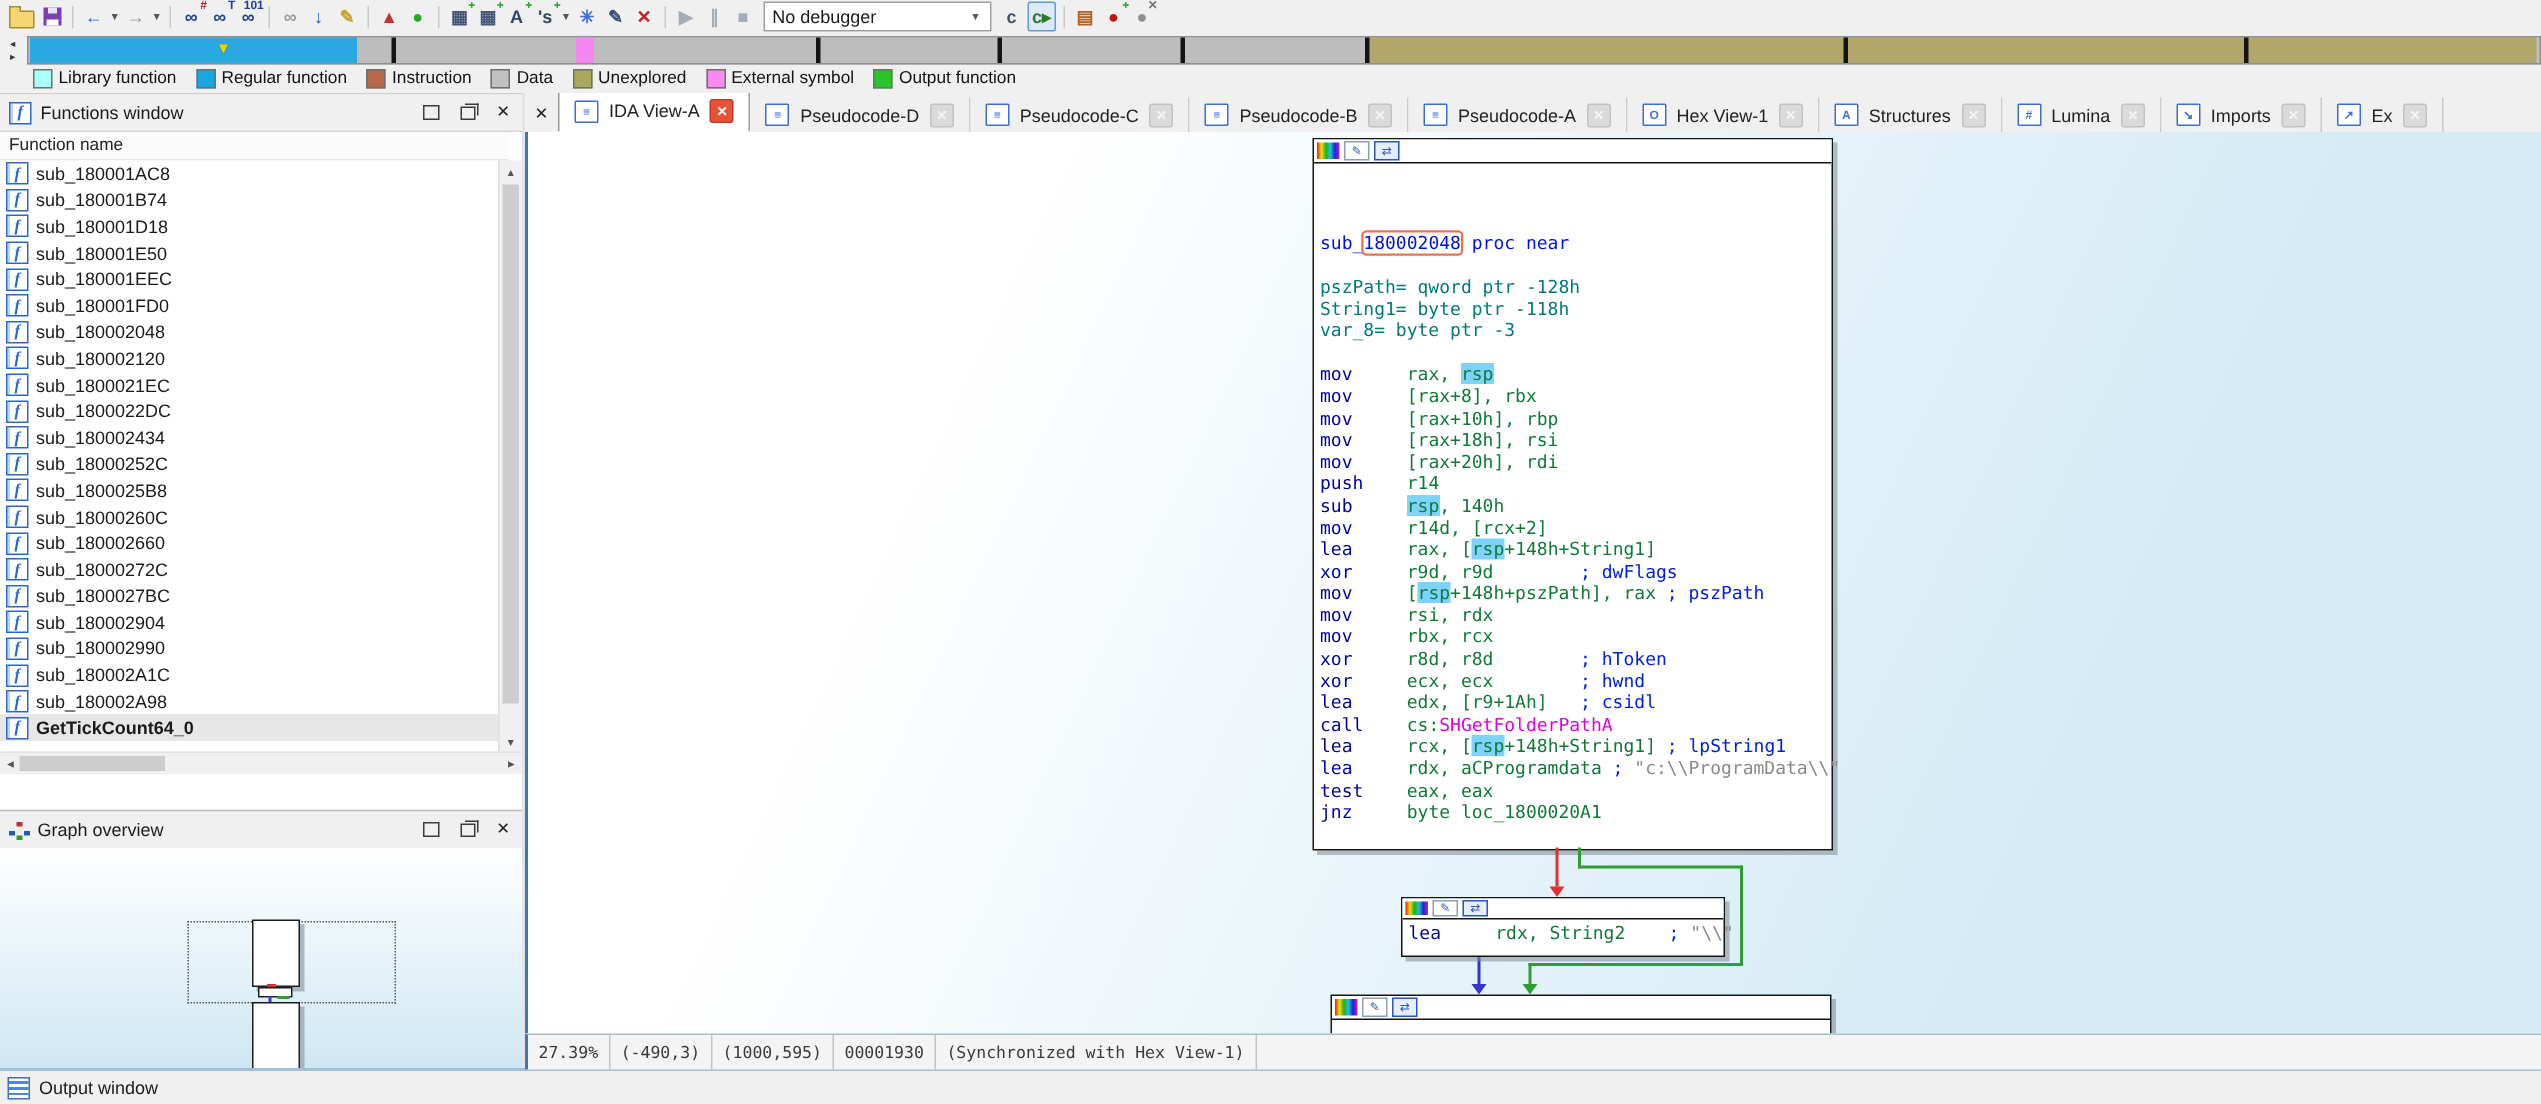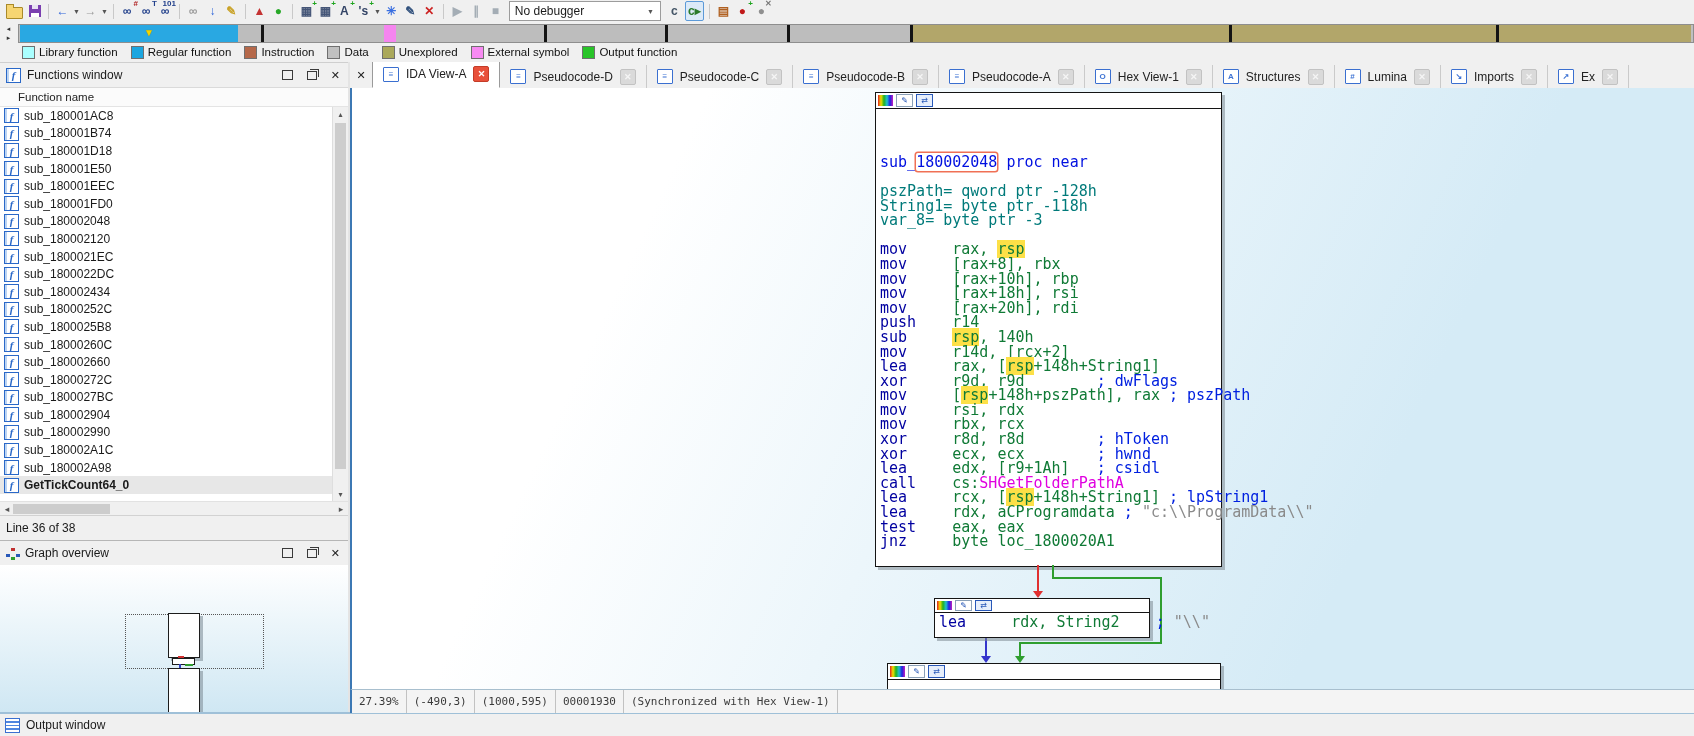--- a/index.html
+++ b/index.html
@@ -36,21 +36,21 @@
   
   .panel-title{height:24px;background:#f0f0f0;display:flex;align-items:center;gap:6px;padding:0 6px;border-bottom:1px solid #dadada;position:relative}
   .pt-btns{position:absolute;right:8px;top:0;height:24px;display:flex;gap:14px;align-items:center}
   .btn-max{width:9px;height:8px;border:1px solid #3a3a3a}
   .btn-float{width:8px;height:7px;border:1px solid #3a3a3a;position:relative;background:#f0f0f0}
   .btn-float::before{content:"";position:absolute;left:2px;top:-3px;width:8px;height:7px;border:1px solid #3a3a3a;border-bottom:none;border-left:none}
   .btn-close{font-size:11px;color:#222;line-height:10px}
 
   
   .fpanel{position:absolute;left:0;top:62px;width:348px;height:476px;background:#fff;border-right:1px solid #b6b6b6;border-top:1px solid #cfcfcf}
-  .fheader{position:absolute;left:0;top:25px;width:333px;height:18px;border-bottom:1px solid #e4e4e4;background:#fbfbfb;font-size:11.5px;color:#222;padding-left:18px;display:flex;align-items:center}
+  .fheader{position:absolute;left:0;top:25px;width:333px;height:18px;border-bottom:1px solid #e4e4e4;background:#fbfbfb;font-size:11.5px;color:#222;padding-left:6px;display:flex;align-items:center}
   .flist{position:absolute;left:0;top:44px;width:333px;height:394px;overflow:hidden;background:#fff}
   .frow{height:17.6px;display:flex;align-items:center;padding-left:4px;gap:5px;font-size:12px;white-space:nowrap}
   .frow.sel{background:#e7e7e7;font-weight:bold}
   .fico{width:13px;height:13px;border:1px solid #2a68c8;background:linear-gradient(90deg,#bcd4f2 2px,#fff 2px);color:#2a68c8;font:italic bold 11px "Liberation Serif",serif;display:flex;align-items:center;justify-content:center;flex:none}
   .vscroll{position:absolute;top:44px;right:0;width:15px;height:394px;background:#f0f0f0;border-left:1px solid #dedede}
   .varrow{position:absolute;left:0;width:15px;height:14px;font-size:8px;color:#555;display:flex;align-items:center;justify-content:center}
   .vthumb{position:absolute;left:2px;width:11px;top:16px;height:346px;background:#cdcdcd}
   .hscroll{position:absolute;left:0;top:438px;width:348px;height:14px;background:#f0f0f0;border-top:1px solid #e2e2e2}
   .harrow{position:absolute;top:0;width:14px;height:14px;font-size:9px;color:#555;display:flex;align-items:center;justify-content:center}
   .hthumb{position:absolute;left:13px;top:2px;width:97px;height:10px;background:#cdcdcd}
@@ -76,24 +76,24 @@
   .tclose{width:14px;height:14px;background:#dadada;border:1px solid #c2c2c2;border-radius:2px;color:#f5f5f5;font-size:9px;font-weight:bold;display:flex;align-items:center;justify-content:center;flex:none}
   .tab.active .tclose{background:#e8503a;border-color:#c43c28;color:#fff}
 
   
   .canvas{position:absolute;left:0;top:26px;width:100%;height:601px;background:linear-gradient(115deg,#ffffff 22%,#ecf6fb 45%,#d5ebf6 75%);border-left:2px solid #3c78b4;overflow:hidden}
   .gnode{position:absolute;background:#fff;border:1.5px solid #141414;box-shadow:3px 3px 0 rgba(125,138,148,.55)}
   .gn-title{height:15px;border-bottom:1px solid #141414;display:flex;align-items:center;gap:3px;padding-left:2px;background:#fff}
   .ni-color{width:15px;height:11px;background:linear-gradient(90deg,#e02020,#f0e000,#20b020,#20c0d0,#2020e0,#c020c0);flex:none}
   .ni-edit{width:15px;height:11px;background:#fff;border:1px solid #8aa0b8;color:#2858b8;font-size:8px;display:flex;align-items:center;justify-content:center;flex:none}
   .ni-sync{width:15px;height:11px;background:#e6eefb;border:1px solid #2858b8;color:#2858b8;font-size:8px;display:flex;align-items:center;justify-content:center;flex:none}
-  .code{font-family:"DejaVu Sans Mono",monospace;font-size:15px;padding:2px 16px 0 4px}
+  .code{font-family:"DejaVu Sans Mono",monospace;font-size:12px;padding:2px 16px 0 4px}
   .cl{height:14.6px;line-height:14.6px;white-space:pre}
   .tk-m{color:#0000a0}.tk-r{color:#107a36}.tk-c{color:#0020e0}.tk-s{color:#8a8a8a}
-  .tk-t{color:#007a7a}.tk-p{color:#0010e0}.tk-h{color:#107a36;background:#fde047}.tk-g{color:#e000e0}
+  .tk-t{color:#007a7a}.tk-p{color:#0010e0}.tk-h{color:#107a36;background:#7dd3fc}.tk-g{color:#e000e0}
   .tk-pb{color:#0010e0;box-shadow:0 0 0 1.5px #f07055;border-radius:2px}
   .edge{position:absolute}
   .arrow-down{position:absolute;width:0;height:0;border-left:5px solid transparent;border-right:5px solid transparent;border-top:7px solid #000}
 
   
   .statusbar{position:absolute;left:0;top:627px;width:100%;height:23px;background:#f4f4f4;border-top:1px solid #a8bfce;border-left:2px solid #3c78b4;display:flex;align-items:stretch;z-index:5}
   .sseg{padding:0 7px;border-right:1px solid #c2c2c2;font-family:"DejaVu Sans Mono",monospace;font-size:11px;color:#3a3a3a;display:flex;align-items:center;white-space:nowrap}
   .bottom-divider{position:absolute;left:0;top:712px;width:100%;height:2px;background:#9fc0d8}
   .output{position:absolute;left:0;top:714px;width:100%;height:22px;background:#f0f0f0;display:flex;align-items:center;gap:6px;padding-left:5px}
   .oicon{width:13px;height:13px;border:1px solid #3a6fd0;background:linear-gradient(#fff 15%,#4f86e0 15%,#4f86e0 28%,#fff 28%,#fff 44%,#4f86e0 44%,#4f86e0 57%,#fff 57%,#fff 72%,#4f86e0 72%,#4f86e0 85%,#fff 85%);flex:none}
@@ -302,21 +302,20 @@
     <div class="vscroll">
       <span class="varrow" style="top:0">▴</span>
       <span class="vthumb"></span>
       <span class="varrow" style="bottom:0">▾</span>
     </div>
     <div class="hscroll">
       <span class="harrow" style="left:0">◂</span>
       <span class="hthumb"></span>
       <span class="harrow" style="right:0">▸</span>
     </div>
-    <div class="fstatus">Line 36 of 38</div>
   </div>
 
   <div class="gpanel">
     <div class="panel-title">
       <span class="gicon"></span>
       <span>Graph overview</span>
       <span class="pt-btns">
         <span class="btn-max"></span>
         <span class="btn-float"></span>
         <span class="btn-close">✕</span>

